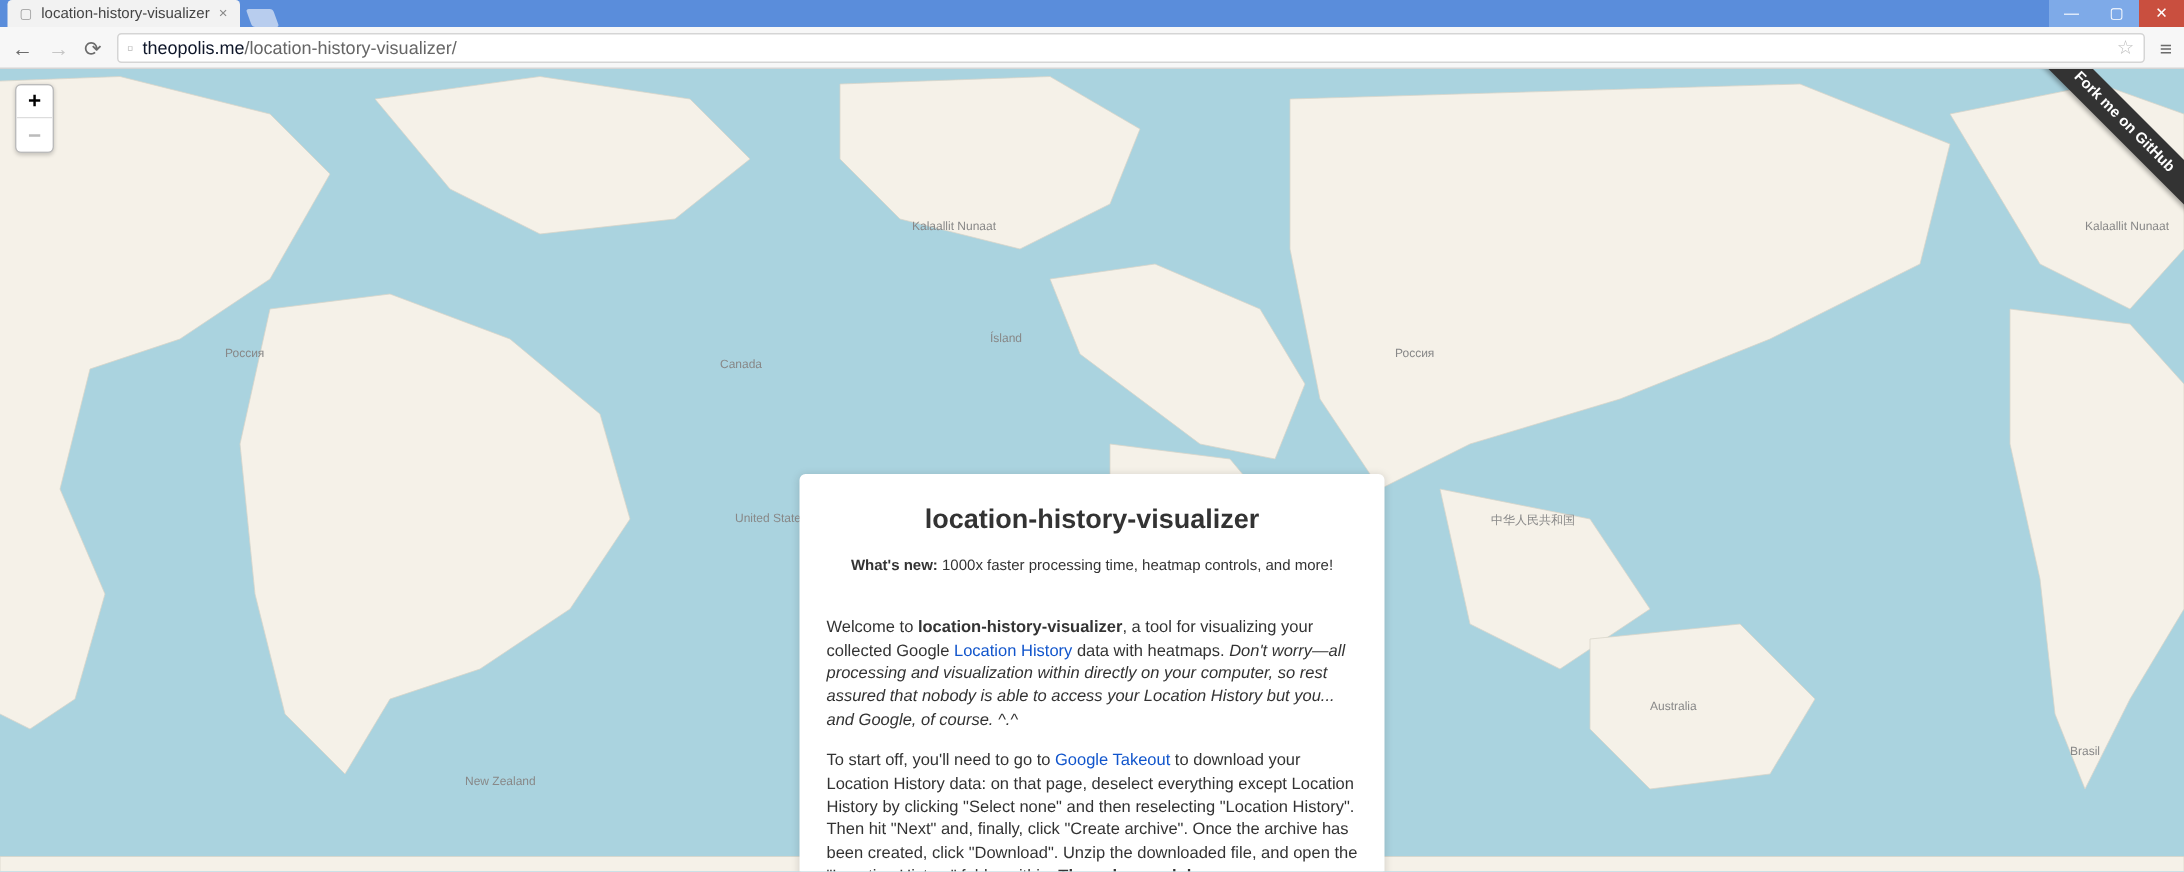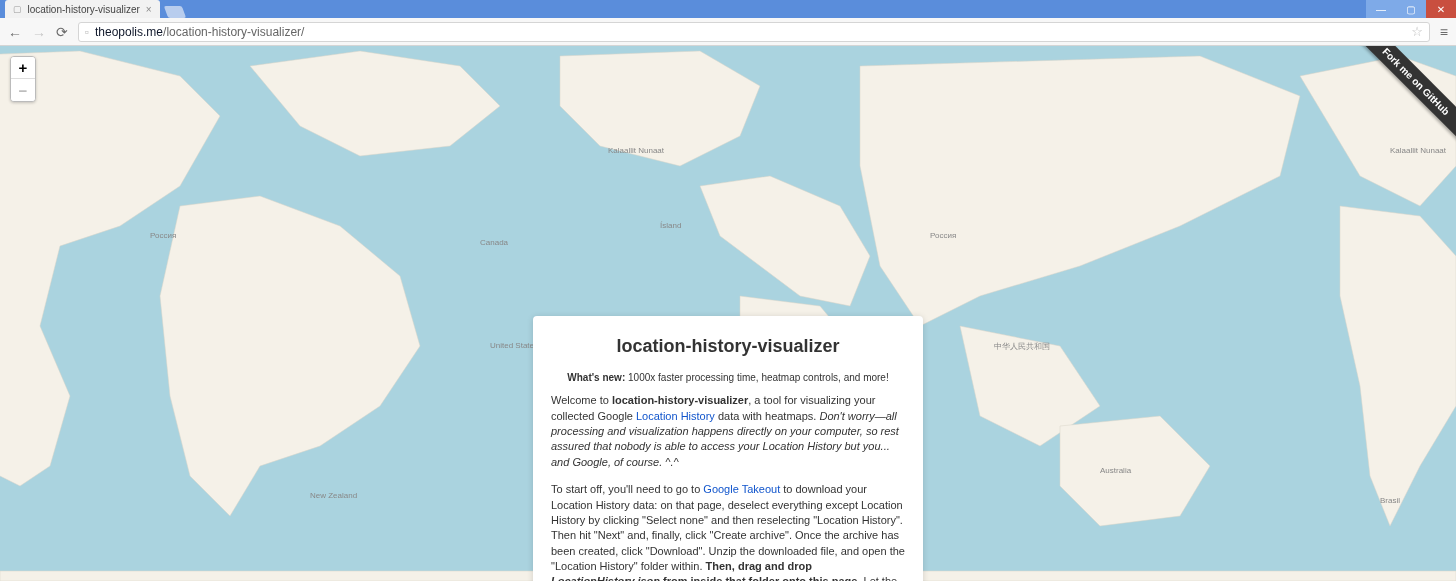--- a/index.html
+++ b/index.html
@@ -24,21 +24,21 @@
 .map-land{position:absolute;top:0;left:0;width:100%;height:100%}
 .map-label{position:absolute;font-size:8px;color:#888}
 .zoom{position:absolute;top:10px;left:10px;display:flex;flex-direction:column;border:1px solid #bbb;border-radius:4px;overflow:hidden;background:#fff;box-shadow:0 1px 3px rgba(0,0,0,.2)}
 .zoom button{width:24px;height:22px;border:none;background:#fff;font-size:15px;font-weight:bold;line-height:1;cursor:pointer}
 .zoom button:first-child{border-bottom:1px solid #ddd}
 .zoom button.dis{color:#bbb}
 .ribbon{position:absolute;top:0;right:0;width:110px;height:110px;overflow:hidden}
 .ribbon a{position:absolute;display:block;width:160px;padding:5px 0;background:#333;color:#fff;text-align:center;font-size:10px;font-weight:bold;transform:rotate(45deg);top:25px;right:-40px;text-decoration:none;box-shadow:0 2px 3px rgba(0,0,0,.3)}
 .panel{position:absolute;left:50%;transform:translateX(-50%);top:270px;width:390px;background:#fff;border-radius:4px;padding:18px 18px 10px;box-shadow:0 1px 6px rgba(0,0,0,.15);font-size:11px;color:#333;line-height:1.4}
 .panel h2{text-align:center;font-size:18px;font-weight:bold;margin-bottom:12px}
-.panel .news{text-align:center;margin-bottom:8px;font-size:10px}
+.panel .news{text-align:center;margin-bottom:26px;font-size:10px}
 .panel p{margin-bottom:12px}
 .panel a{color:#1155cc;}
 .panel em{font-style:italic}
 .panel strong{font-weight:bold}
 </style>
 </head>
 <body>
 
 <div class="titlebar">
   <div class="tab-strip">
@@ -98,41 +98,41 @@
     </g>
   </svg>
 
   <div class="map-label" style="top:100px;left:608px">Kalaallit Nunaat</div>
   <div class="map-label" style="top:192px;left:480px">Canada</div>
   <div class="map-label" style="top:295px;left:490px">United States of America</div>
   <div class="map-label" style="top:185px;left:150px">Россия</div>
   <div class="map-label" style="top:185px;left:930px">Россия</div>
   <div class="map-label" style="top:420px;left:1100px">Australia</div>
   <div class="map-label" style="top:450px;left:1380px">Brasil</div>
-  <div class="map-label" style="top:445px;left:310px">New Zealand</div>
+  <div class="map-label" style="top:470px;left:310px">New Zealand</div>
   <div class="map-label" style="top:175px;left:660px">Ísland</div>
   <div class="map-label" style="top:295px;left:994px">中华人民共和国</div>
   <div class="map-label" style="top:100px;left:1390px">Kalaallit Nunaat</div>
 
   <div class="zoom">
     <button>+</button>
     <button class="dis">−</button>
   </div>
 
   <div class="ribbon">
     <a>Fork me on GitHub</a>
   </div>
 
   <div class="panel">
     <h2>location-history-visualizer</h2>
     <div class="news">
       <strong>What's new:</strong><span> 1000x faster processing time, heatmap controls, and more!</span>
     </div>
     <p>
-      <span>Welcome to </span><strong>location-history-visualizer</strong><span>, a tool for visualizing your collected Google </span><a>Location History</a><span> data with heatmaps. </span><em>Don't worry—all processing and visualization happens directly on your computer, so rest assured that nobody is able to access your Location History but you... and Google, of course. ^.^</em>
+      <span>Welcome to </span><strong>location-history-visualizer</strong><span>, a tool for visualizing your collected Google </span><a>Location History</a><span> data with heatmaps. </span><em>Don't worry—all processing and visualization within directly on your computer, so rest assured that nobody is able to access your Location History but you... and Google, of course. ^.^</em>
     </p>
     <p>
       <span>To start off, you'll need to go to </span><a>Google Takeout</a><span> to download your Location History data: on that page, deselect everything except Location History by clicking "Select none" and then reselecting "Location History". Then hit "Next" and, finally, click "Create archive". Once the archive has been created, click "Download". Unzip the downloaded file, and open the "Location History" folder within. </span><strong><span>Then, drag and drop </span><em>LocationHistory.json</em><span> from inside that folder onto this page.</span></strong><span> Let the visualization begin!</span>
     </p>
 
   </div>
 
 </div>
 
 </body></html>

